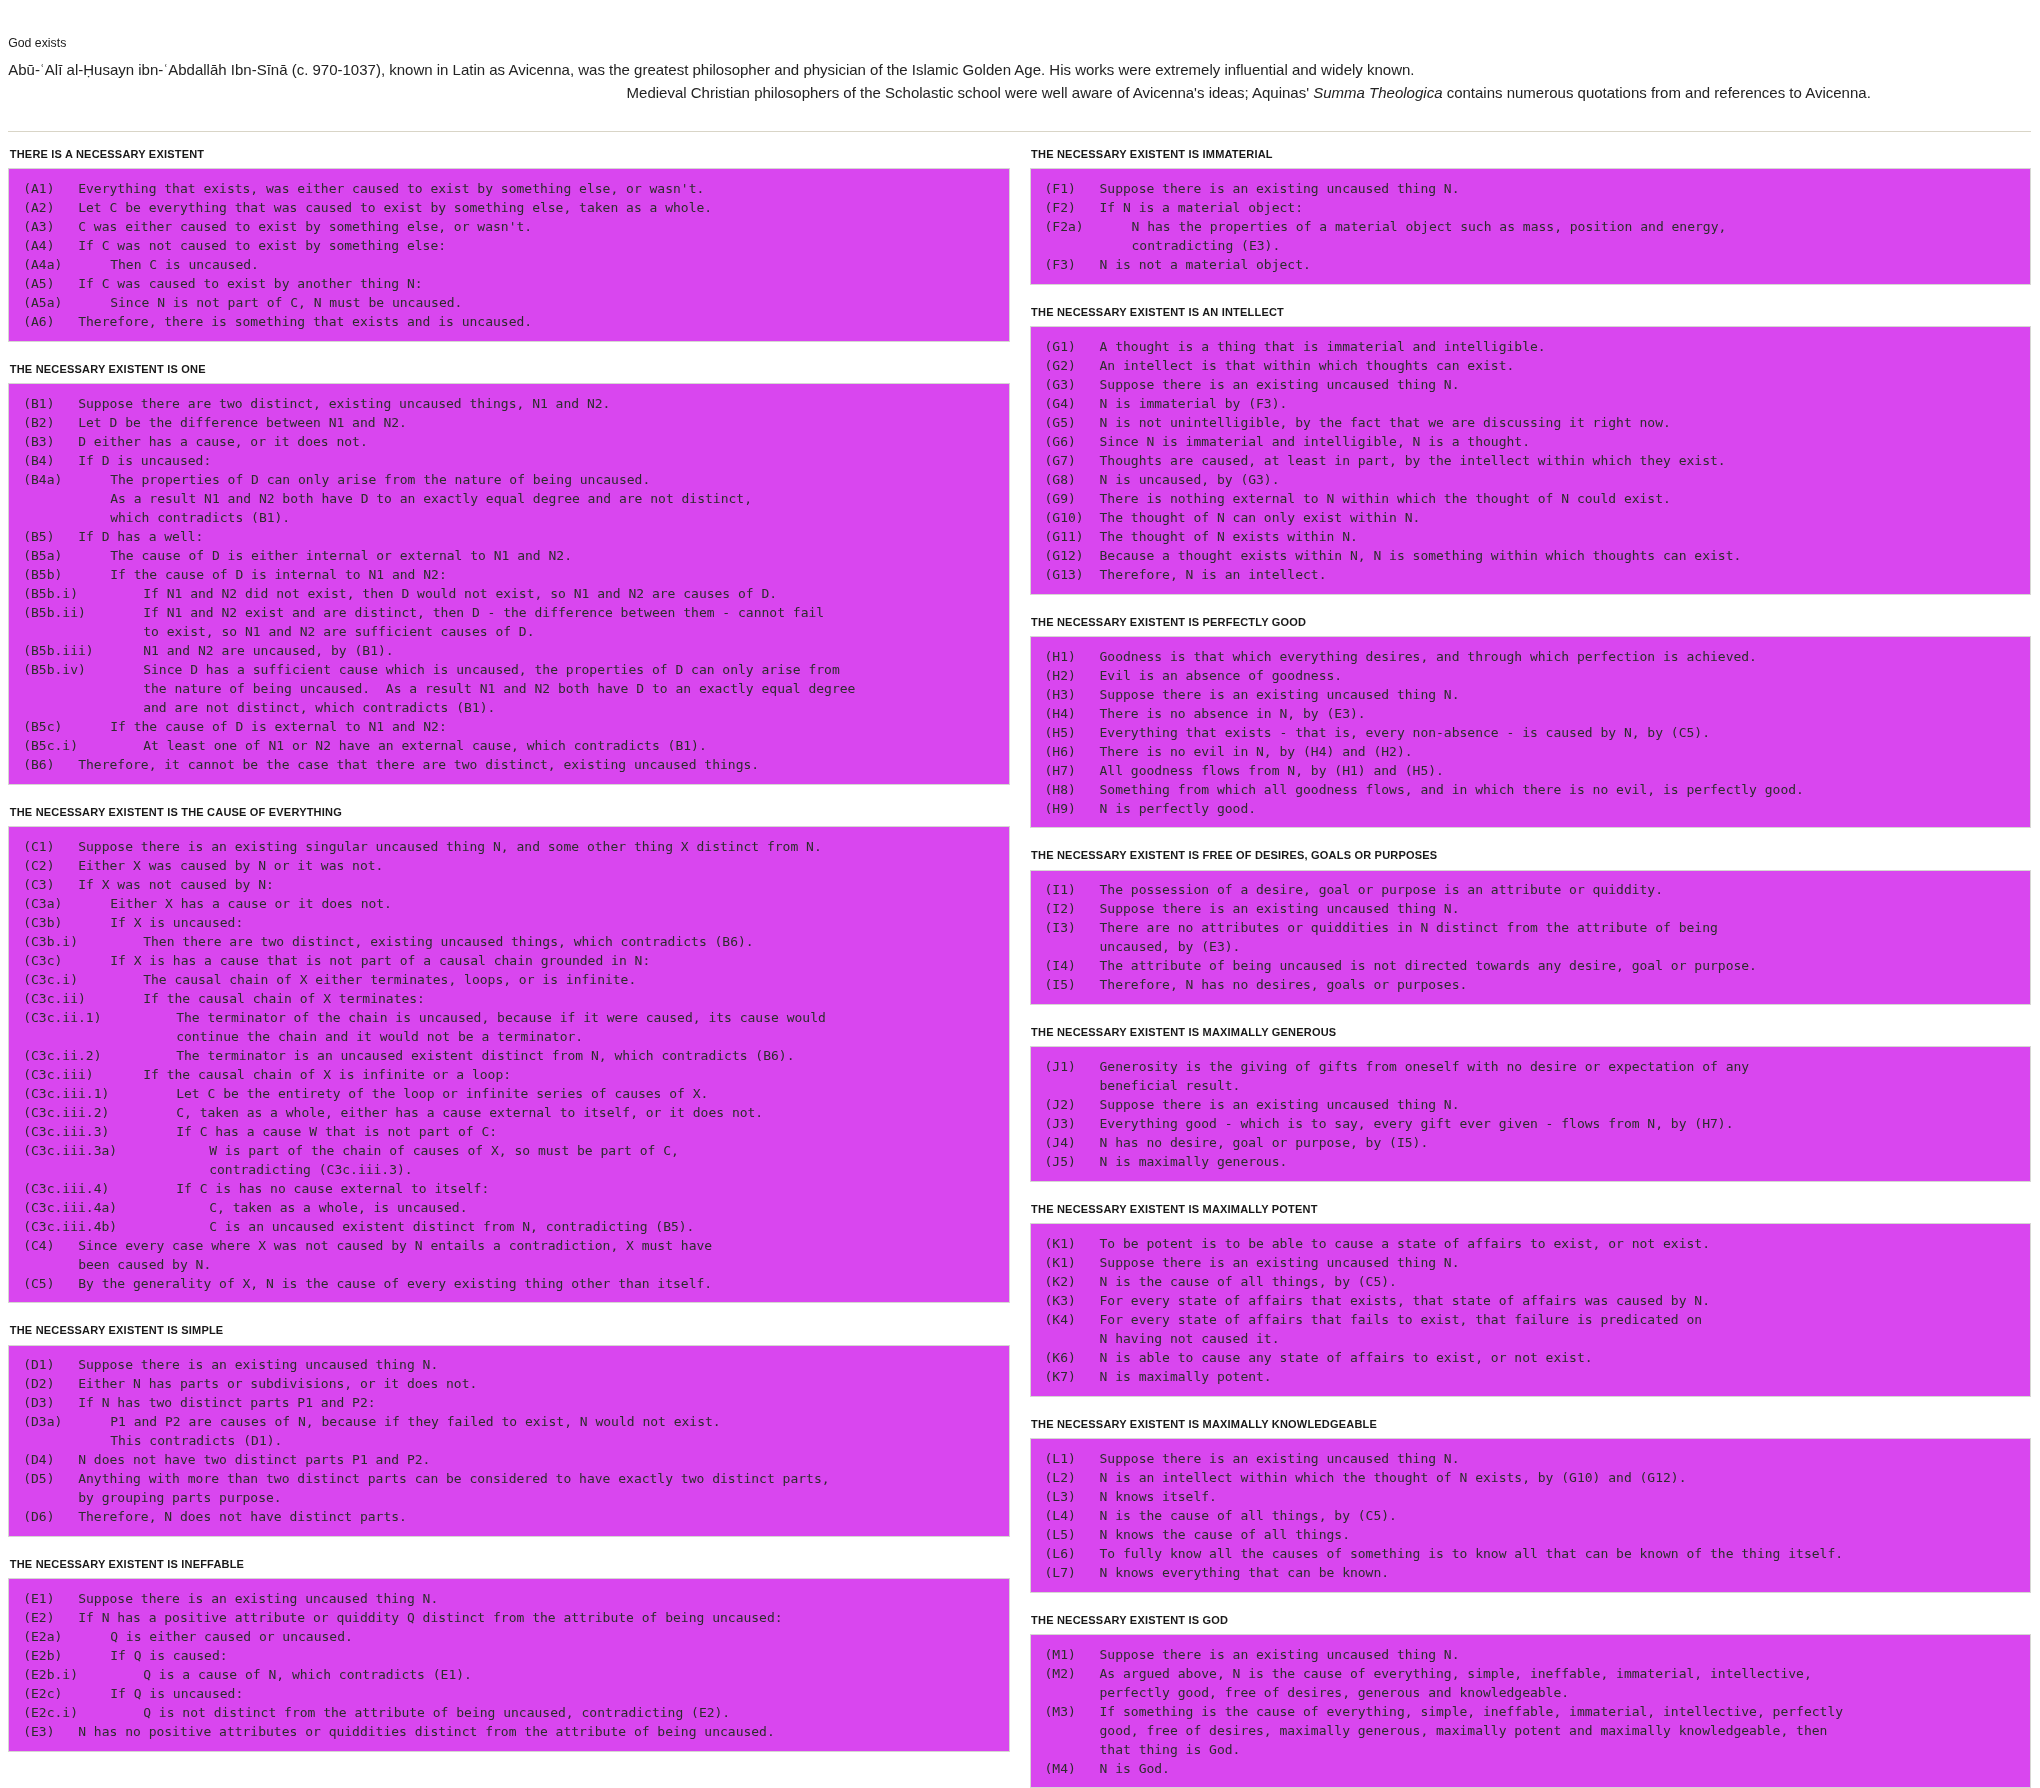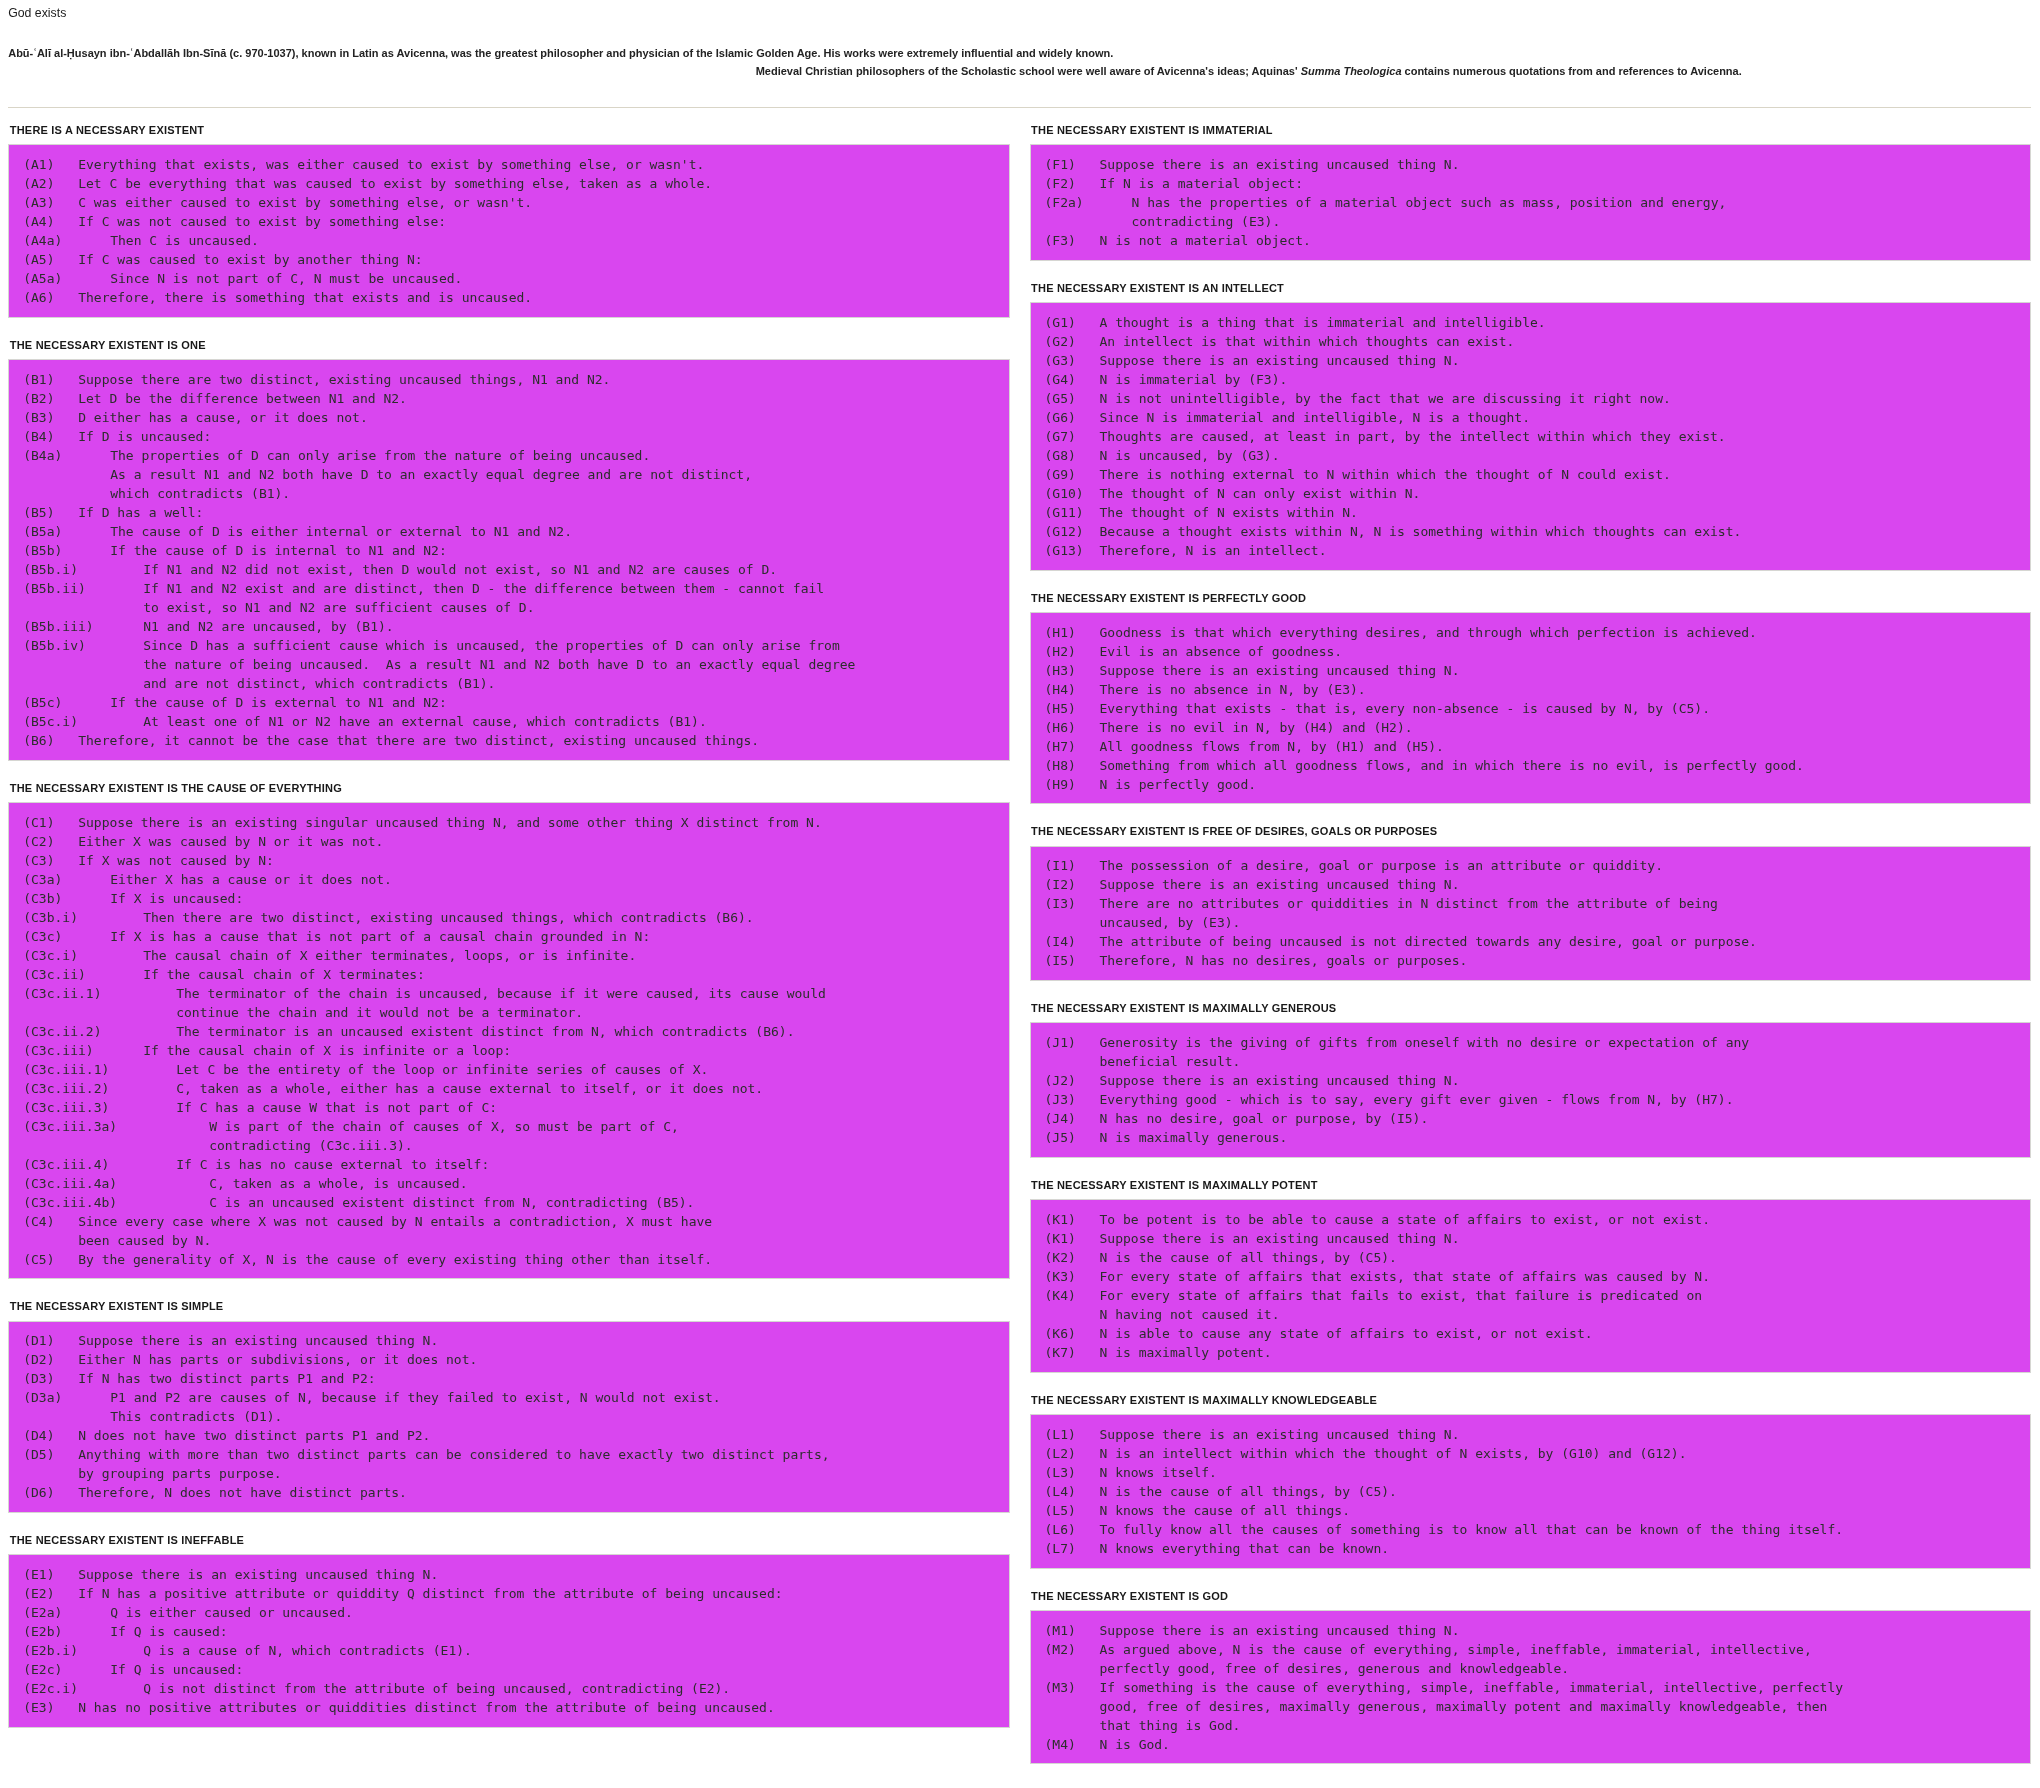--- a/index.html
+++ b/index.html
@@ -3,22 +3,22 @@
 <meta charset="utf-8">
 <style>
   * { margin:0; padding:0; box-sizing:border-box; }
   html,body { background:#ffffff; }
   body {
     width:2041px; min-height:1789px;
     font-family:"Liberation Sans", sans-serif;
     color:#222222;
   }
   .page { padding:4.9px 9.8px 19.6px 8.2px; }
-  .page-title { font-size:12.3px; color:#1c1c1c; padding:1.6px 0 0 0; }
-  .intro { margin-top:27px; font-size:11px; color:#232323;font-weight:bold; }
+  .page-title { font-size:12.3px; color:#1c1c1c; padding:1.6px 0 0 0;margin-top:30px; }
+  .intro { margin-top:11px; font-size:15px; color:#232323; }
   .intro-line1 { white-space:pre-wrap; }
   .intro-line2 { margin-top:5.7px; text-align:center; padding-left:458px; white-space:pre-wrap; }
   .intro-line2 i { font-style:italic; }
   .rule { border:none; border-top:1.6px solid #d9d5c7; margin:29.5px 0 0 0; }
   .cols { display:flex; gap:19.6px; align-items:flex-start; }
   .col { flex:1 1 0; min-width:0; }
   .sec-heading {
     font-size:11px; font-weight:bold; color:#191919;
     margin:21px 0 8.2px 1.6px; letter-spacing:0.2px;
   }

